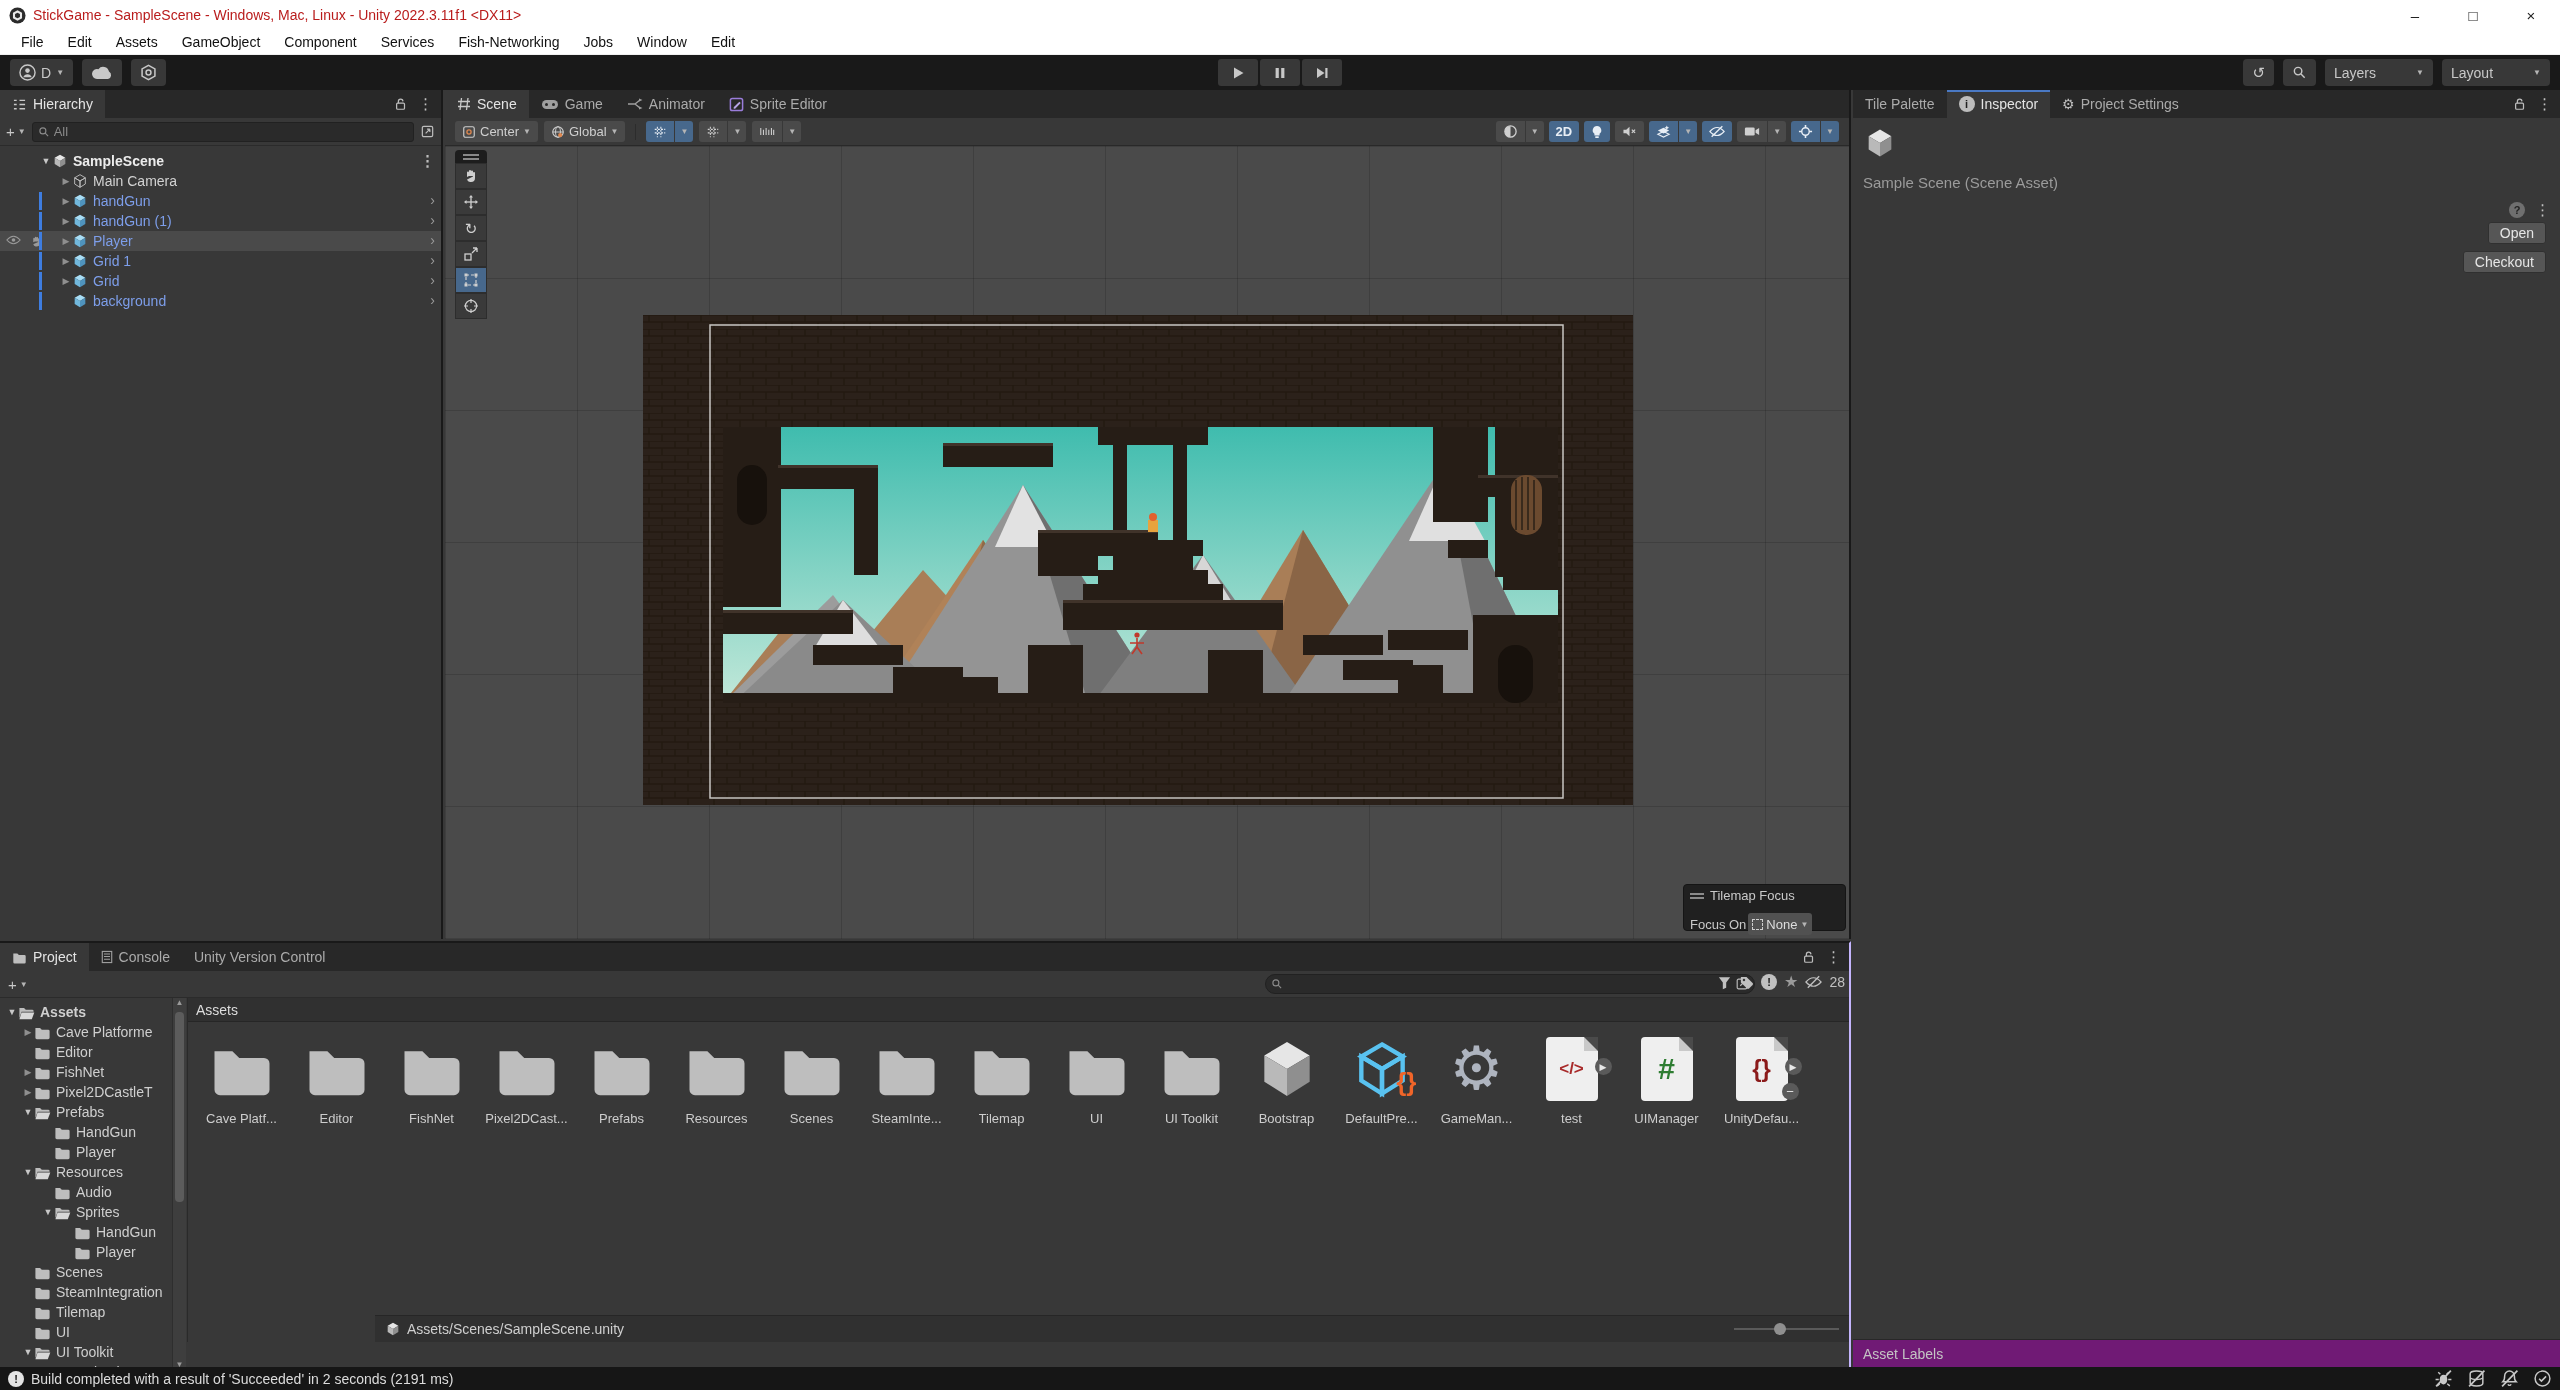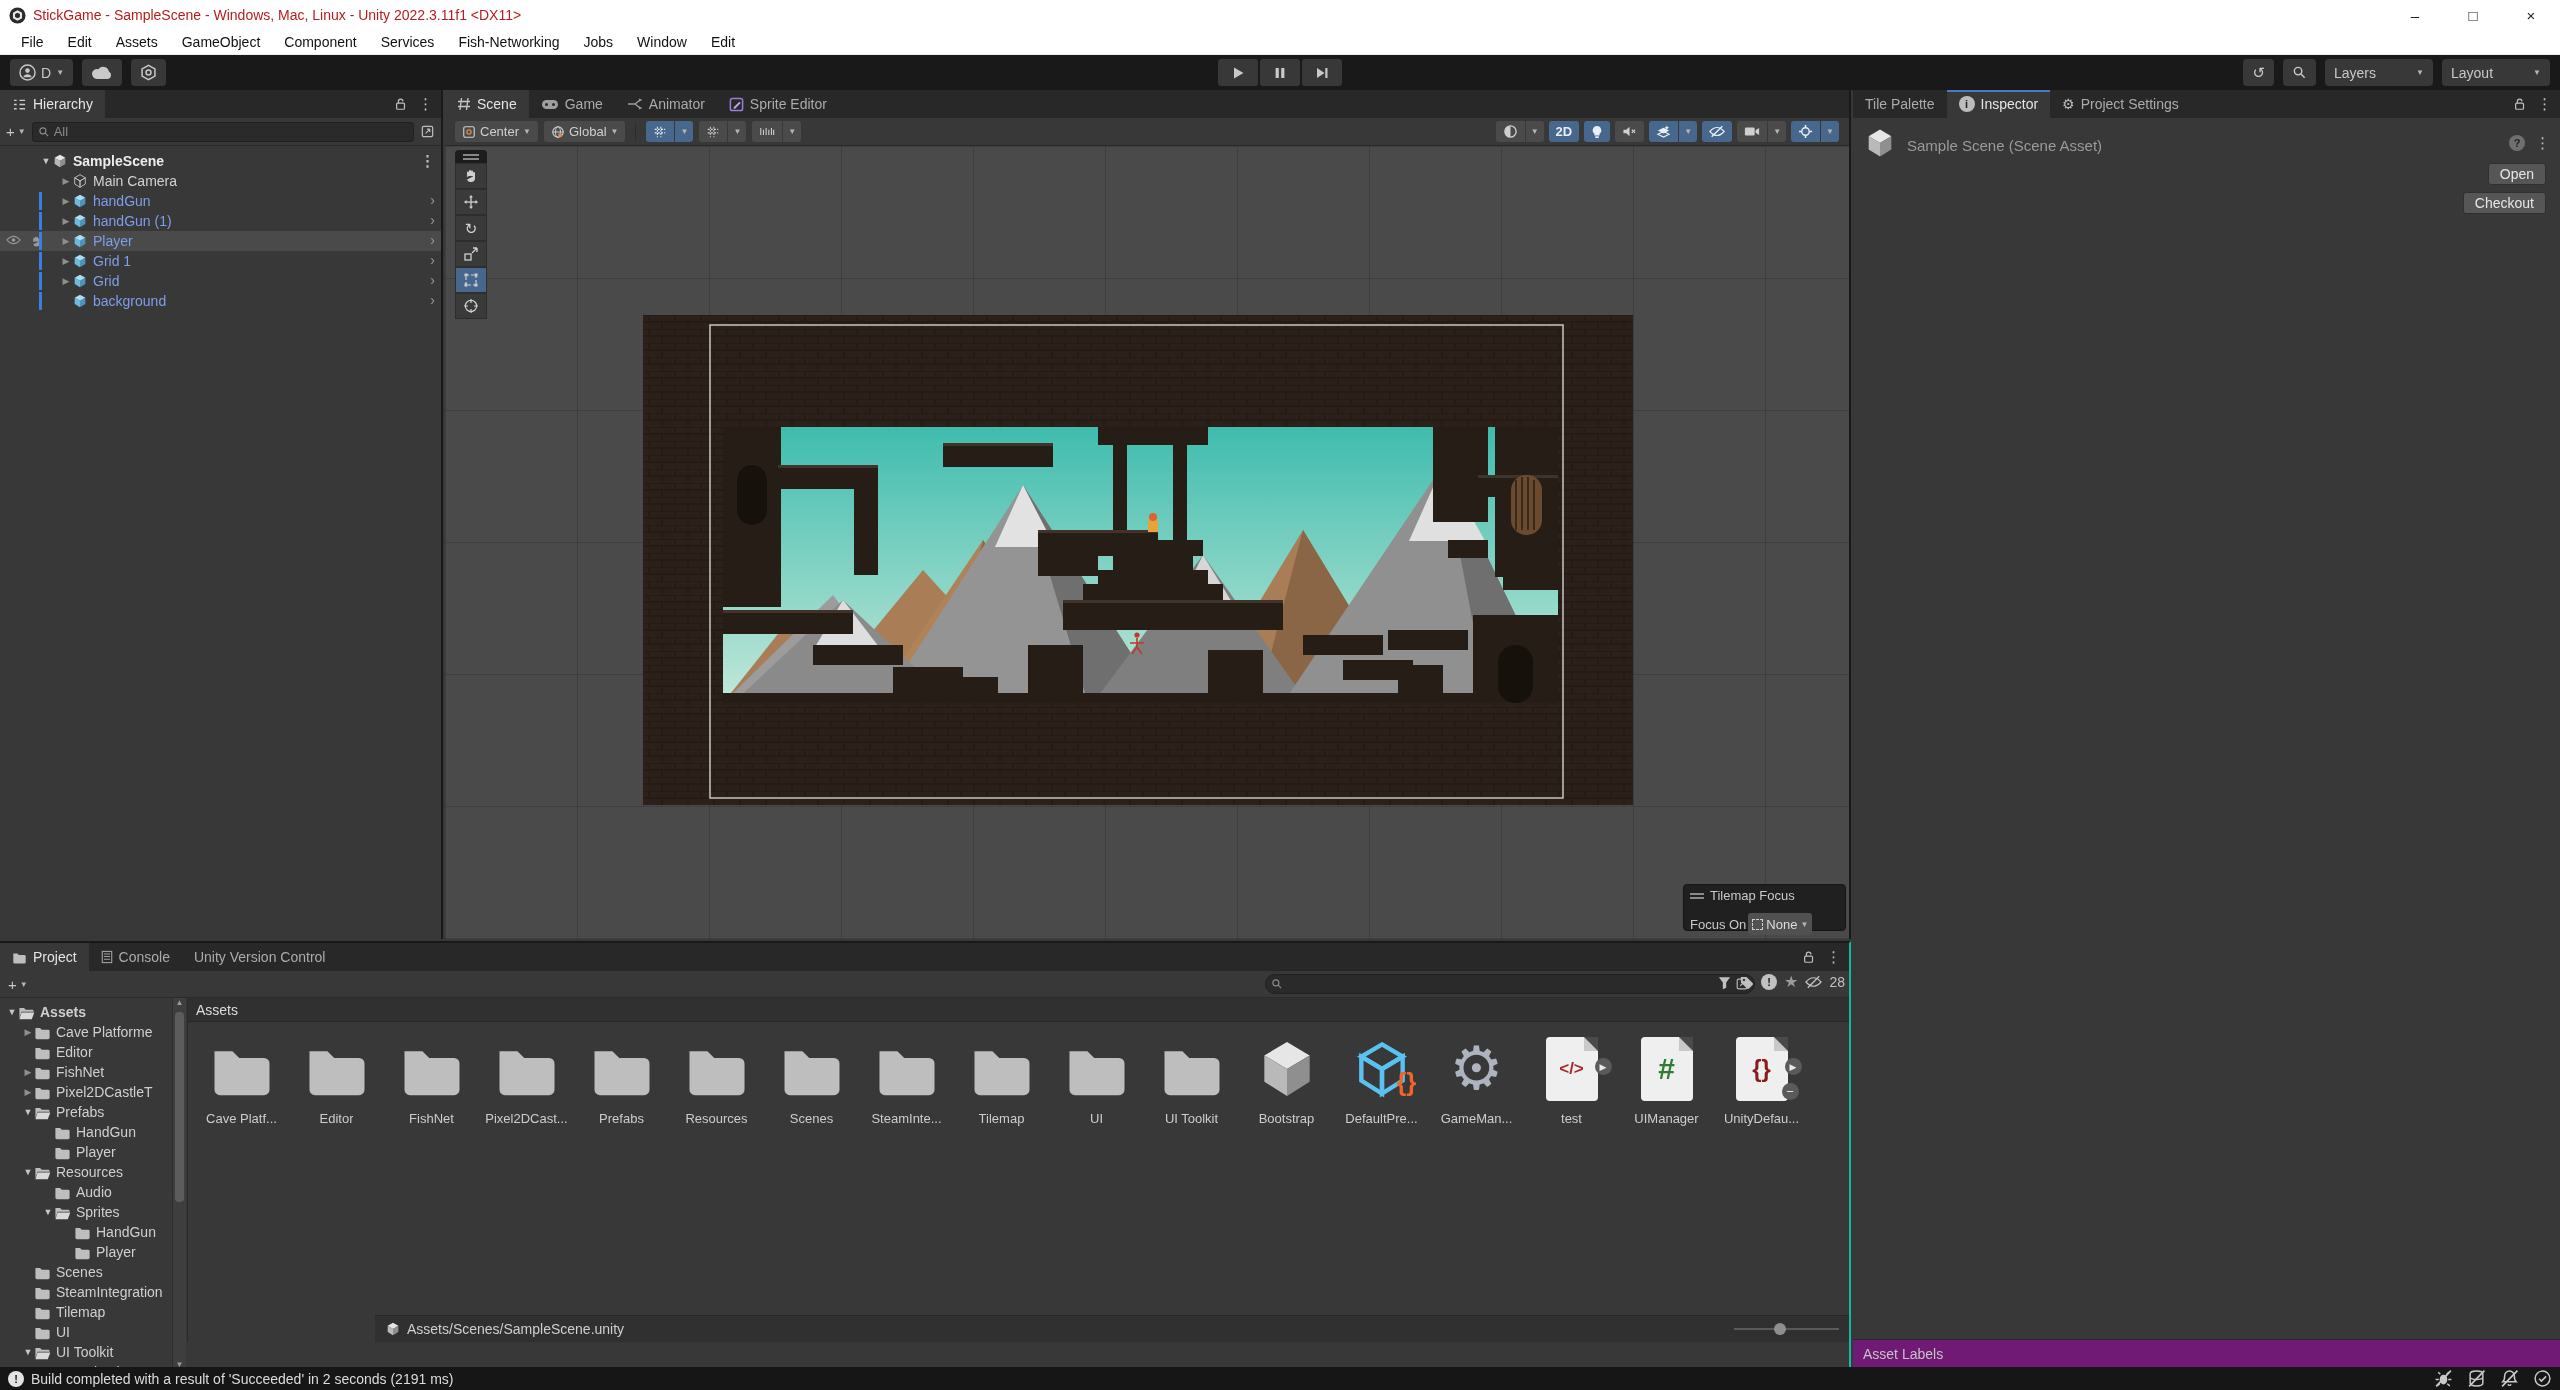--- a/index.html
+++ b/index.html
@@ -39,21 +39,21 @@
   .tab.active.focus-stripe::before { content:""; position:absolute; left:0; top:0; right:0; height:2px; background:#4a79c4; }
   .strip-icons { margin-left:auto; display:flex; align-items:center; gap:10px; padding-right:8px; color:#bdbdbd; }
   .kebab { font-size:15px; color:#c2c2c2; letter-spacing:0; }
 
   #hierarchy-panel { position:absolute; left:0; top:90px; width:443px; height:849px; background:#383838;
     border-right:2px solid #191919; }
   #scene-panel { position:absolute; left:445px; top:90px; width:1406px; height:849px; background:#383838;
     border-right:2px solid #191919; }
   #inspector-panel { position:absolute; left:1853px; top:90px; width:707px; height:1277px; background:#383838; }
   #project-panel { position:absolute; left:0; top:941px; width:1851px; height:426px; background:#383838;
-    border-top:2px solid #191919; border-right:2px solid #14b8a6; }
+    border-top:2px solid #191919; border-right:2px solid #c4b5fd; }
 
   
   #hier-toolbar { height:28px; background:#383838; border-bottom:1px solid #2b2b2b;
     display:flex; align-items:center; padding:0 6px; gap:6px; }
   .mini-btn { color:#c8c8c8; display:flex; align-items:center; gap:3px; font-size:15px; }
   .searchbox { flex:1; height:20px; background:#2a2a2a; border:1px solid #212121; border-radius:3px;
     display:flex; align-items:center; padding:0 5px; gap:4px; }
   .searchbox input { flex:1; background:transparent; border:none; outline:none; color:#cfcfcf; font-size:13px;
     font-family:"Liberation Sans",sans-serif; }
   .searchbox input::placeholder { color:#8a8a8a; }
@@ -100,21 +100,21 @@
   #tilemap-focus { position:absolute; right:3px; bottom:8px; width:163px; height:47px; background:#202020;
     border:1px solid #151515; border-radius:4px; padding:3px 6px; }
   #tilemap-focus .tf-title { display:flex; align-items:center; gap:6px; color:#c9c9c9; font-size:13px; }
   #tf-handle { width:14px; height:6px; border-top:2px solid #8a8a8a; border-bottom:2px solid #8a8a8a; }
   .tf-row { display:flex; align-items:center; gap:2px; margin-top:10px; color:#c9c9c9; font-size:13px; }
   .tf-dd { background:#515151; border-radius:3px; height:18px; display:flex; align-items:center; gap:3px;
     padding:11px 4px; color:#ddd; font-size:13px; }
   .tf-recticon { width:11px; height:11px; border:1px dashed #cfcfcf; }
 
   
-  #insp-header { display:flex; align-items:center; padding:8px 10px 0 10px; gap:10px; }
+  #insp-header { display:flex; align-items:flex-start; padding:8px 10px 0 10px; gap:10px;flex-direction:column; }
   #insp-header .htitle { color:#9b9b9b; font-size:15px; margin-top:4px; }
   #insp-header .right { margin-left:auto; display:flex; gap:10px; align-items:center; color:#bbb; }
   .u-btn { background:#565656; border:1px solid #303030; border-radius:3px; color:#e6e6e6;
     font-size:14px; padding:2px 11px; }
   #insp-buttons { display:flex; flex-direction:column; align-items:flex-end; gap:7px; padding:3px 14px; }
   #asset-labels-bar { position:absolute; left:0; bottom:0; width:100%; height:28px; background:#701a75;
     border-top:1px solid #282828; display:flex; align-items:center; padding-left:10px; color:#c4c4c4; }
   .qmark { width:16px; height:16px; border-radius:50%; background:#6f6f6f; color:#222; display:flex;
     align-items:center; justify-content:center; font-size:11px; font-weight:bold; }
 

